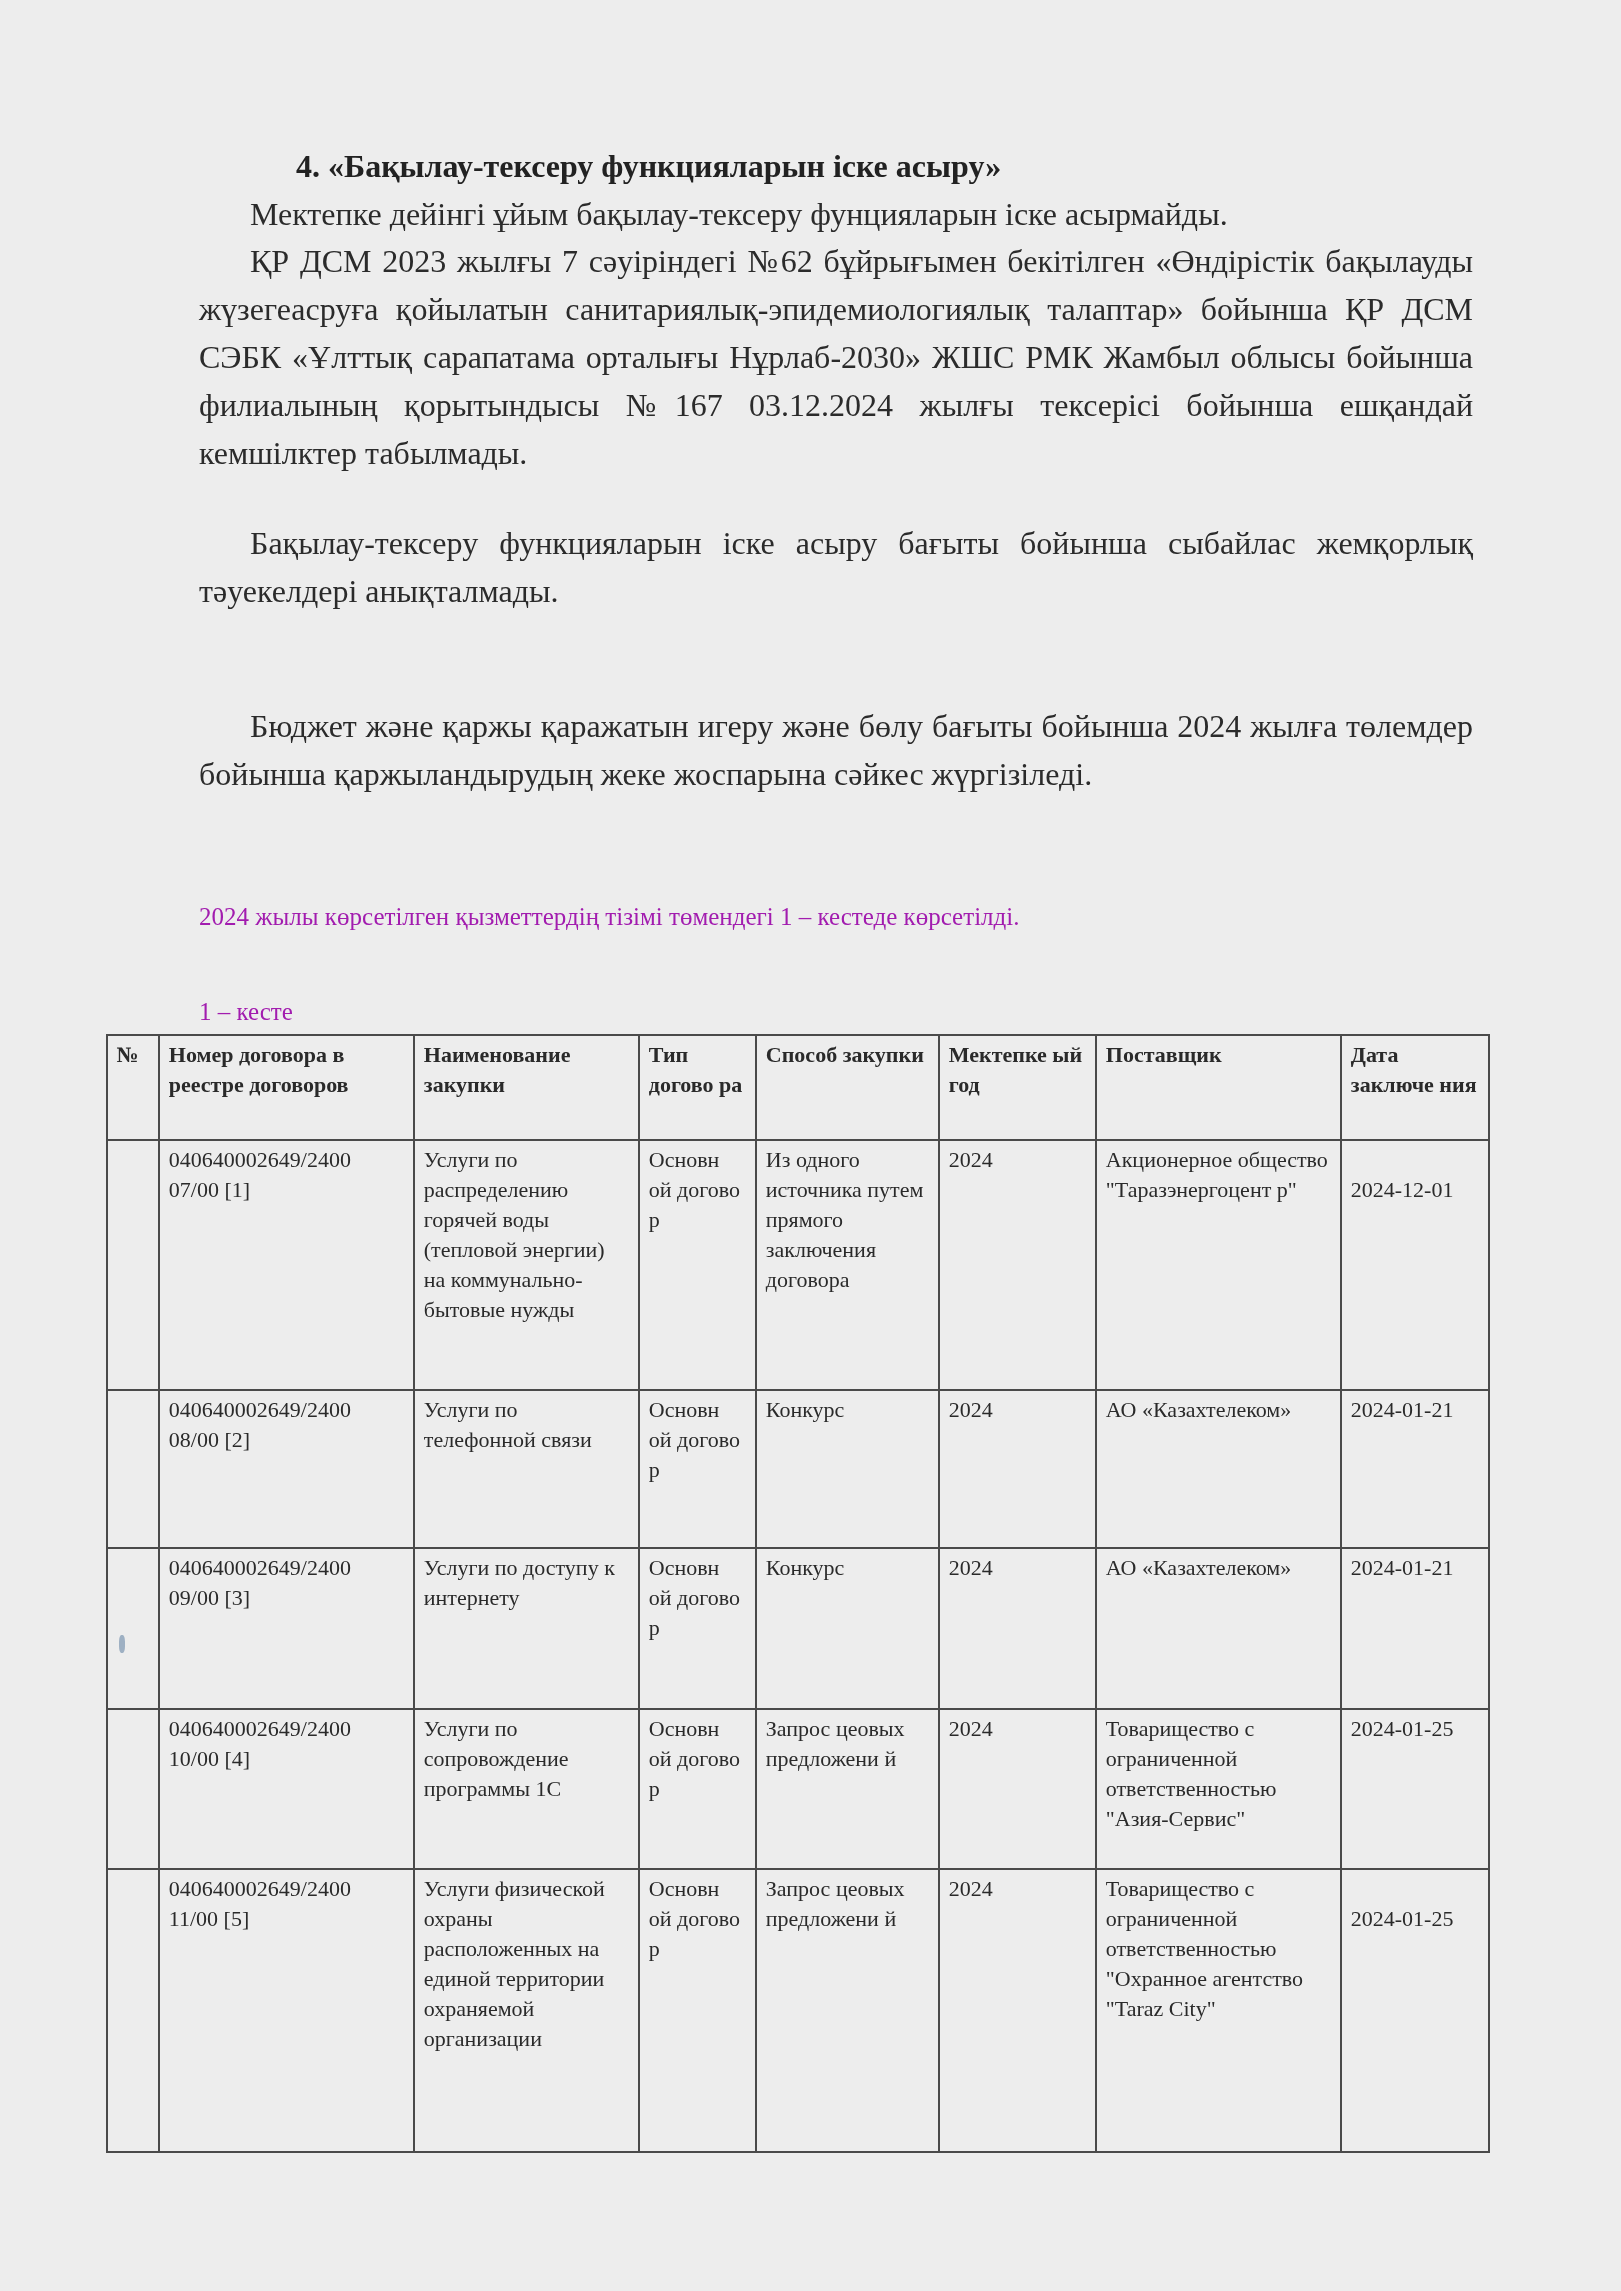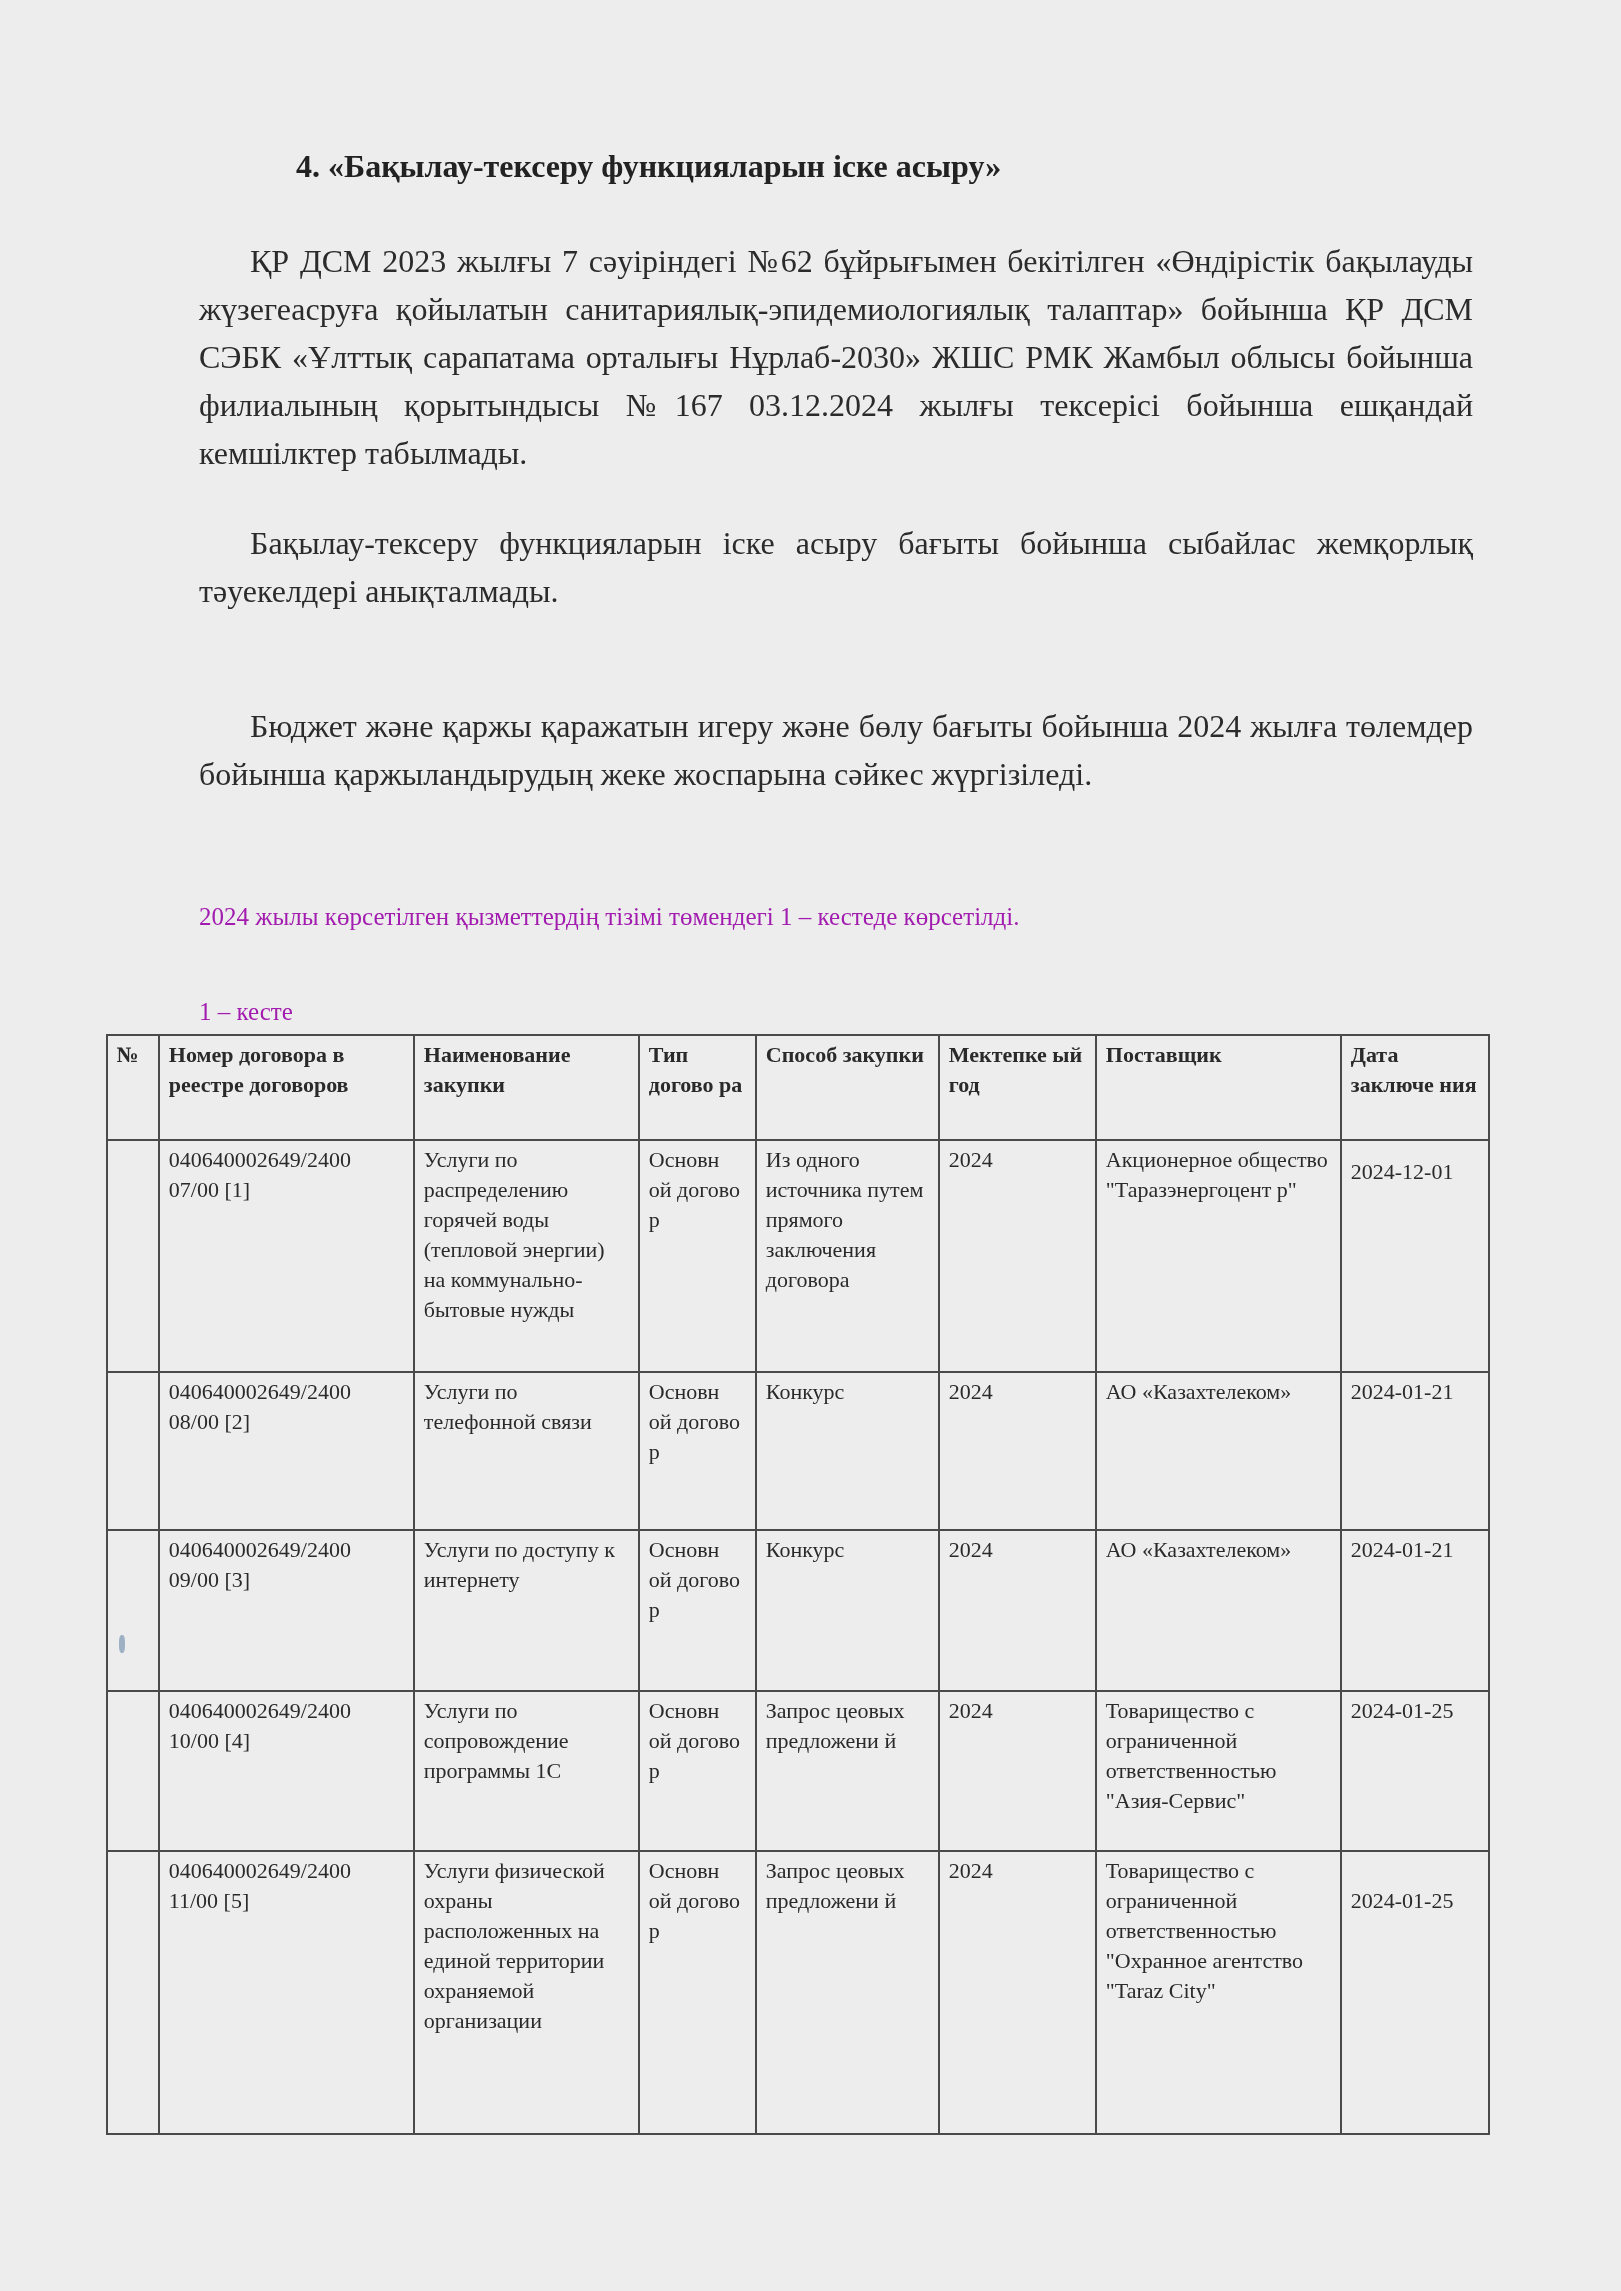--- a/index.html
+++ b/index.html
@@ -66,20 +66,21 @@
   .hdr th { height: 95px; }
   .speck { position: absolute; background: #8aa0b8; border-radius: 40%; opacity: .8; }
 </style>
 </head>
 <body>
 
 <div class="page">
 
   <div class="heading" style="left:296px; top:143px;">4.  «Бақылау-тексеру функцияларын іске асыру»</div>
 
+  <div class="para" style="top:190px;">Мектепке дейінгі ұйым бақылау-тексеру фунцияларын іске асырмайды.</div>
   <div class="para" style="top:237px;">ҚР ДСМ 2023 жылғы 7 сәуіріндегі №62 бұйрығымен бекітілген «Өндірістік бақылауды жүзегеасруға қойылатын санитариялық-эпидемиологиялық талаптар» бойынша ҚР ДСМ СЭБК «Ұлттық сарапатама орталығы Нұрлаб-2030» ЖШС РМК Жамбыл облысы бойынша филиалының қорытындысы №167 03.12.2024 жылғы тексерісі бойынша ешқандай кемшілктер табылмады.</div>
   <div class="para" style="top:519px;">Бақылау-тексеру функцияларын іске асыру бағыты бойынша сыбайлас жемқорлық тәуекелдері анықталмады.</div>
 
   <div class="para" style="top:702px;">Бюджет және қаржы қаражатын игеру және бөлу бағыты бойынша 2024 жылға төлемдер бойынша қаржыландырудың жеке жоспарына сәйкес жүргізіледі.</div>
 
   <div class="plain" style="top:893px;">2024 жылы көрсетілген қызметтердің тізімі төмендегі 1 – кестеде көрсетілді.</div>
   <div class="plain" style="top:988px;text-align:center;">1 – кесте</div>
 
   <table class="kesteh">
     <colgroup>
@@ -106,21 +107,21 @@
     </thead>
     <tbody>
       <tr class="r1">
         <td></td>
         <td>040640002649/2400 07/00 [1]</td>
         <td class="just">Услуги по распределению горячей воды (тепловой энергии) на коммунально-бытовые нужды</td>
         <td>Основн ой догово р</td>
         <td class="just">Из одного источника путем прямого заключения договора</td>
         <td>2024</td>
         <td>Акционерное общество "Таразэнергоцент р"</td>
-        <td style="padding-top:16px">2024-12-01</td>
+        <td style="padding-top:34px">2024-12-01</td>
       </tr>
       <tr class="r2">
         <td></td>
         <td>040640002649/2400 08/00 [2]</td>
         <td class="just">Услуги по телефонной связи</td>
         <td>Основн ой догово р</td>
         <td>Конкурс</td>
         <td>2024</td>
         <td>АО «Казахтелеком»</td>
         <td>2024-01-21</td>

